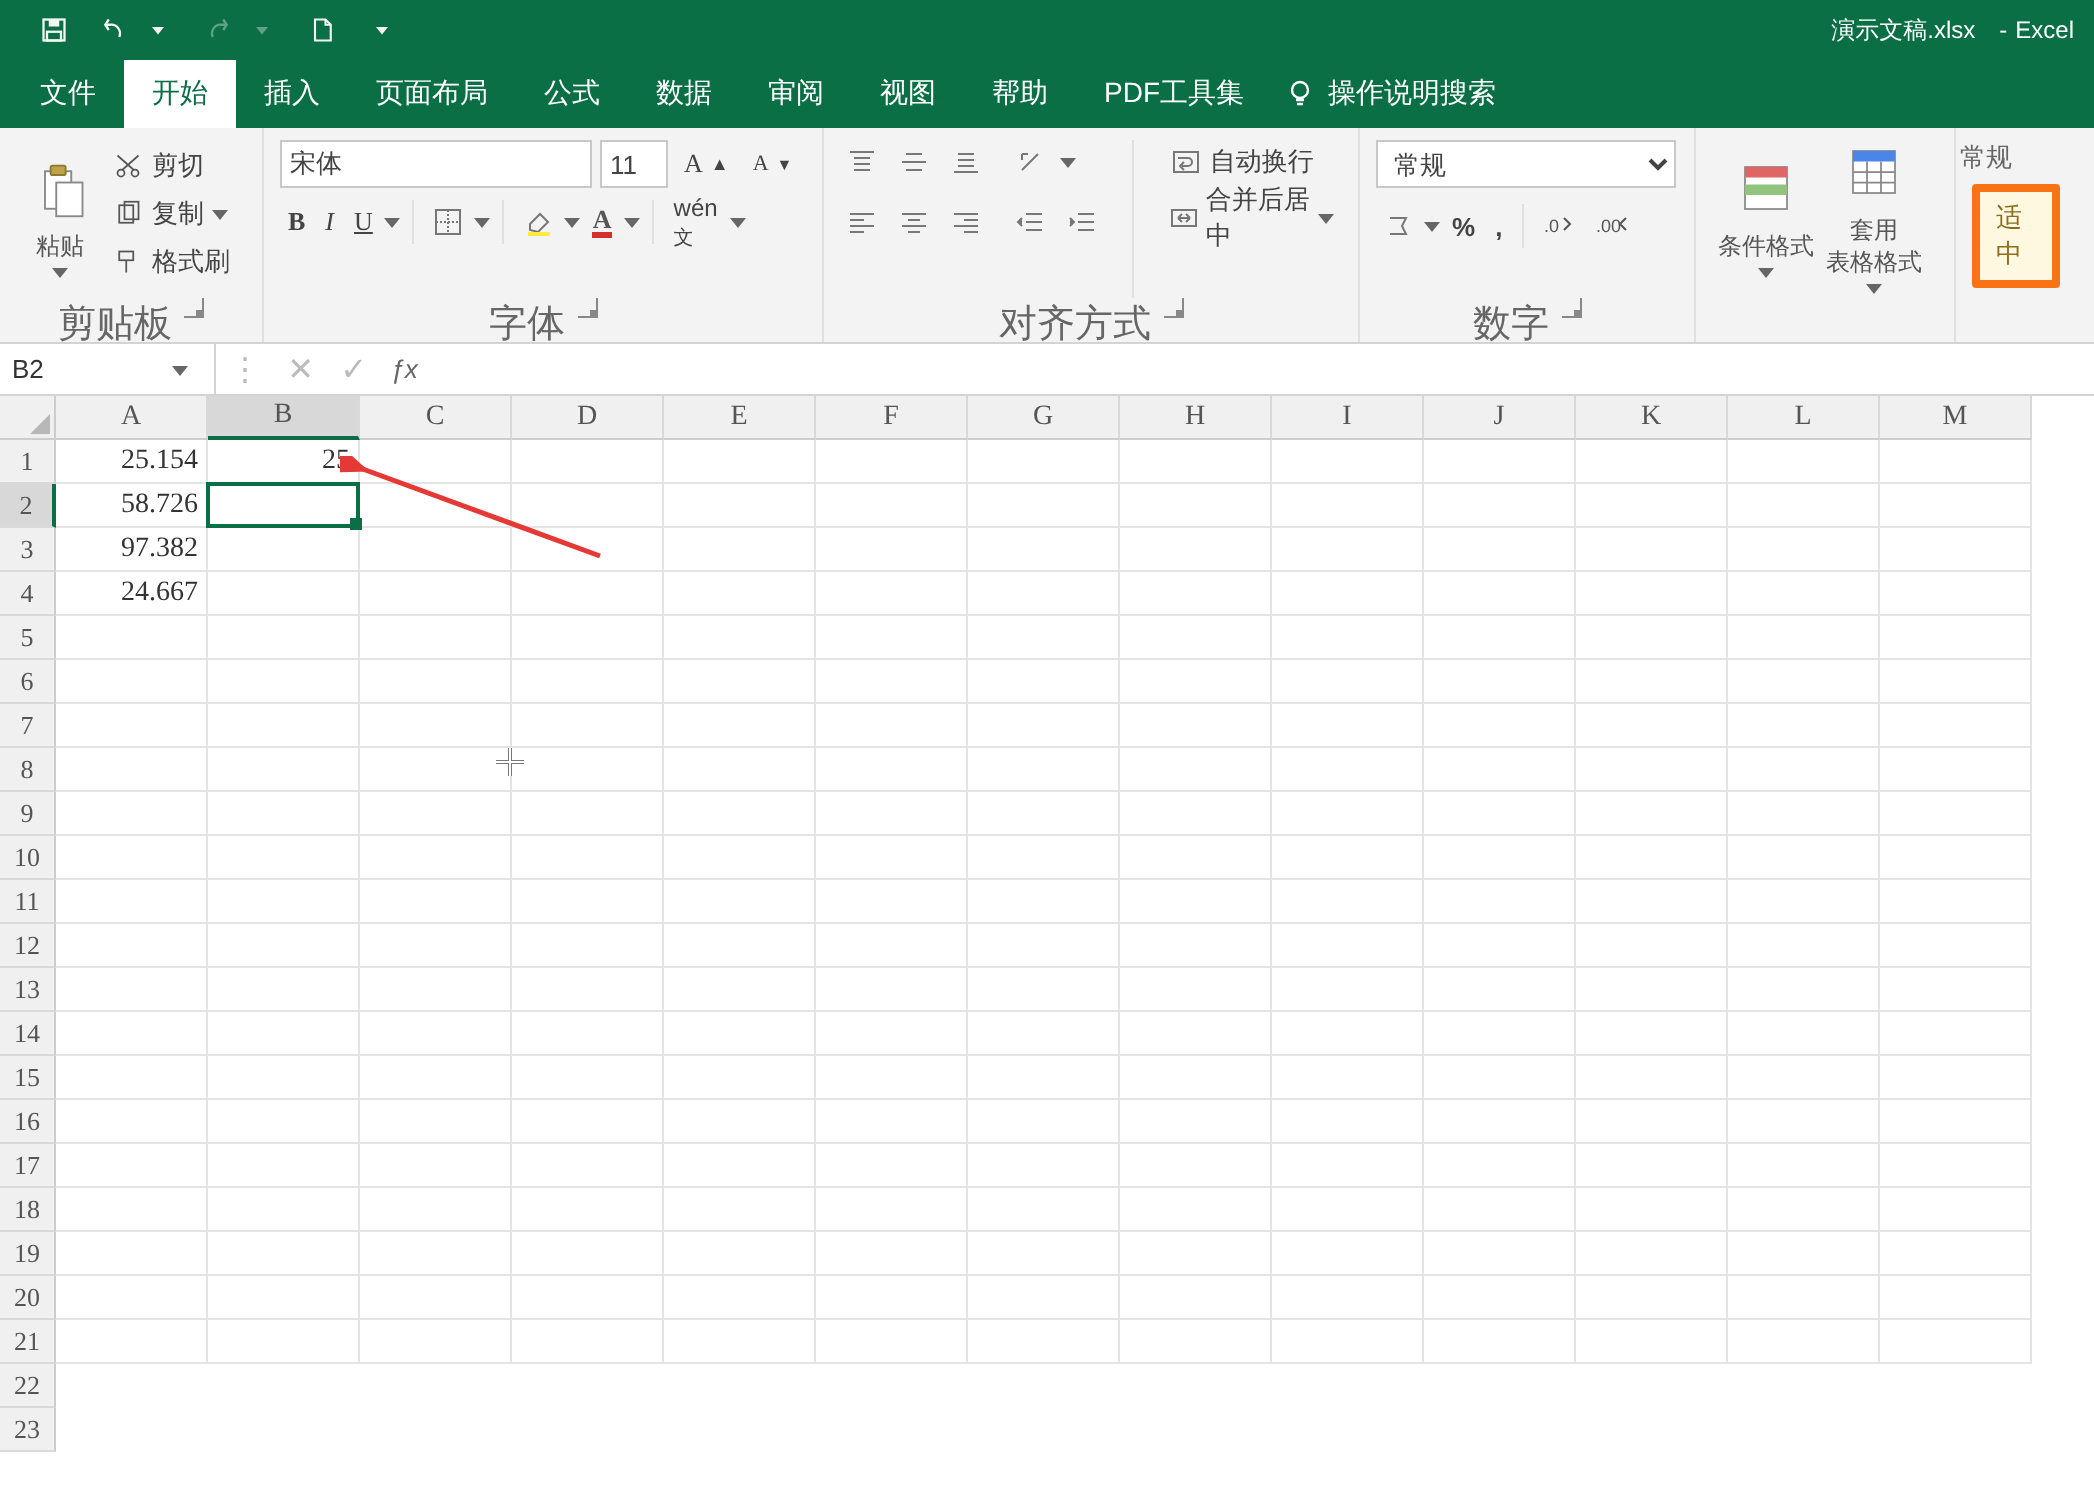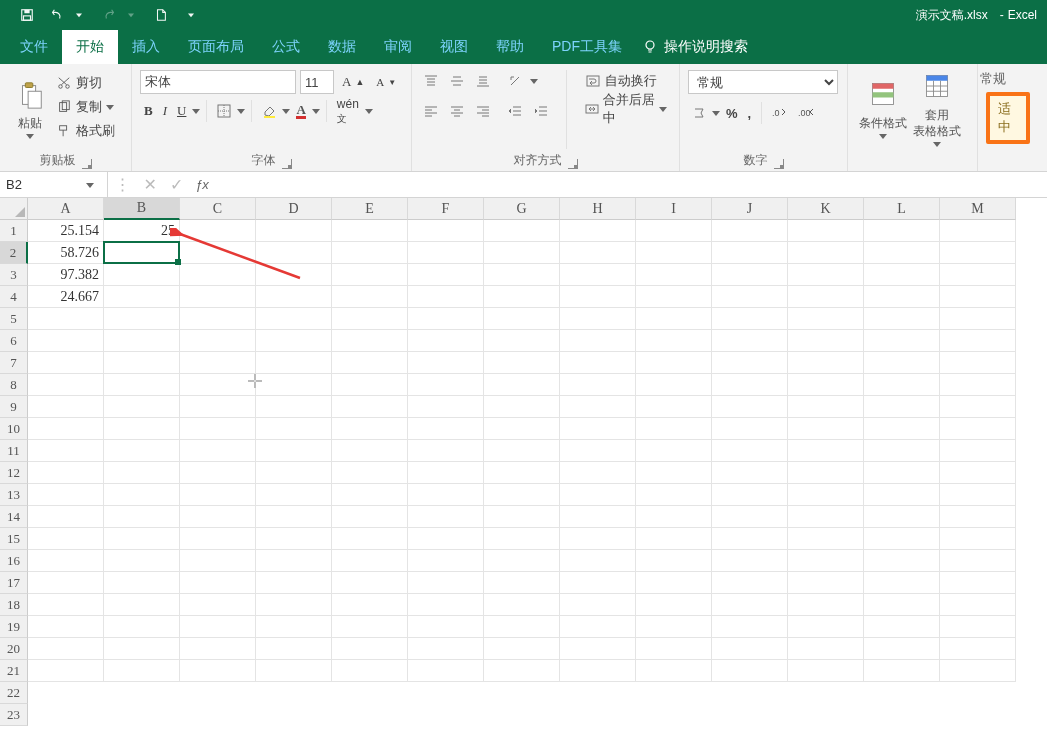--- a/index.html
+++ b/index.html
@@ -9,30 +9,30 @@
   .titlebar { height:30px; background:#0b6f46; display:flex; align-items:center; color:#fff; font-size:12px; }
   .qat { display:flex; align-items:center; gap:12px; padding-left:18px; }
   .qat-icon { width:18px; height:18px; display:flex; align-items:center; justify-content:center; color:#fff; opacity:.95; cursor:pointer; }
   .qat-icon.disabled { opacity:.35; cursor:default; }
   .titlebar .filename { margin-left:auto; margin-right:8px; }
   .titlebar .sep { margin:0 4px; }
   .titlebar .app { margin-right:10px; }
 
   
   .tabs { height:34px; background:#0b6f46; display:flex; align-items:stretch; padding-left:6px; }
-  .tab { padding:0 14px; display:flex; align-items:center; color:#7dd3fc; font-size:14px; cursor:pointer; }
+  .tab { padding:0 14px; display:flex; align-items:center; color:#ffffff; font-size:14px; cursor:pointer; }
   .tab.active { background:#fff; color:#0b6f46; }
   .tell-me { display:flex; align-items:center; color:#fff; font-size:14px; margin-left:6px; gap:6px; }
   .bulb { width:16px; height:16px; }
 
   
   .ribbon { height:108px; background:#f3f3f3; border-bottom:1px solid #d4d4d4; display:flex; position:relative; }
   .group { border-right:1px solid #e0e0e0; display:flex; flex-direction:column; justify-content:space-between; padding:6px 8px 2px 8px; }
   .group .body { flex:1; display:flex; }
-  .group .label { height:20px; text-align:center; font-size:12px; color:#666; display:flex; align-items:flex-end; justify-content:center; gap:6px;}
+  .group .label { height:20px; text-align:center; font-size:19px; color:#666; display:flex; align-items:flex-start; justify-content:center; gap:6px;}
   .dlauncher { width:10px; height:10px; border:1px solid #888; border-top:none; border-left:none; transform:skew(-0deg); position:relative; cursor:pointer;}
   .dlauncher::after { content:""; position:absolute; right:-1px; bottom:-1px; width:4px; height:4px; background:#888;}
   .btn-sm { height:22px; display:flex; align-items:center; gap:4px; padding:0 4px; font-size:13px; color:#444; cursor:pointer; border-radius:2px;}
   .dd { width:8px; height:8px; display:inline-block; }
   .dd svg{display:block;}
   .vline { width:1px; background:#e0e0e0; align-self:stretch; margin:0 4px;}
   .ribbon select, .ribbon input.combo { height:24px; border:1px solid #c8c8c8; background:#fff; font-size:13px; padding:0 4px; color:#444;}
   .icon16{width:16px;height:16px;display:flex;align-items:center;justify-content:center;}
   .big-vert { width:54px; display:flex; flex-direction:column; align-items:center; justify-content:center; gap:2px; cursor:pointer; font-size:12px; color:#555; text-align:center; line-height:14px;}
   .big-vert .glyph{ width:32px; height:32px; margin-bottom:2px;}

